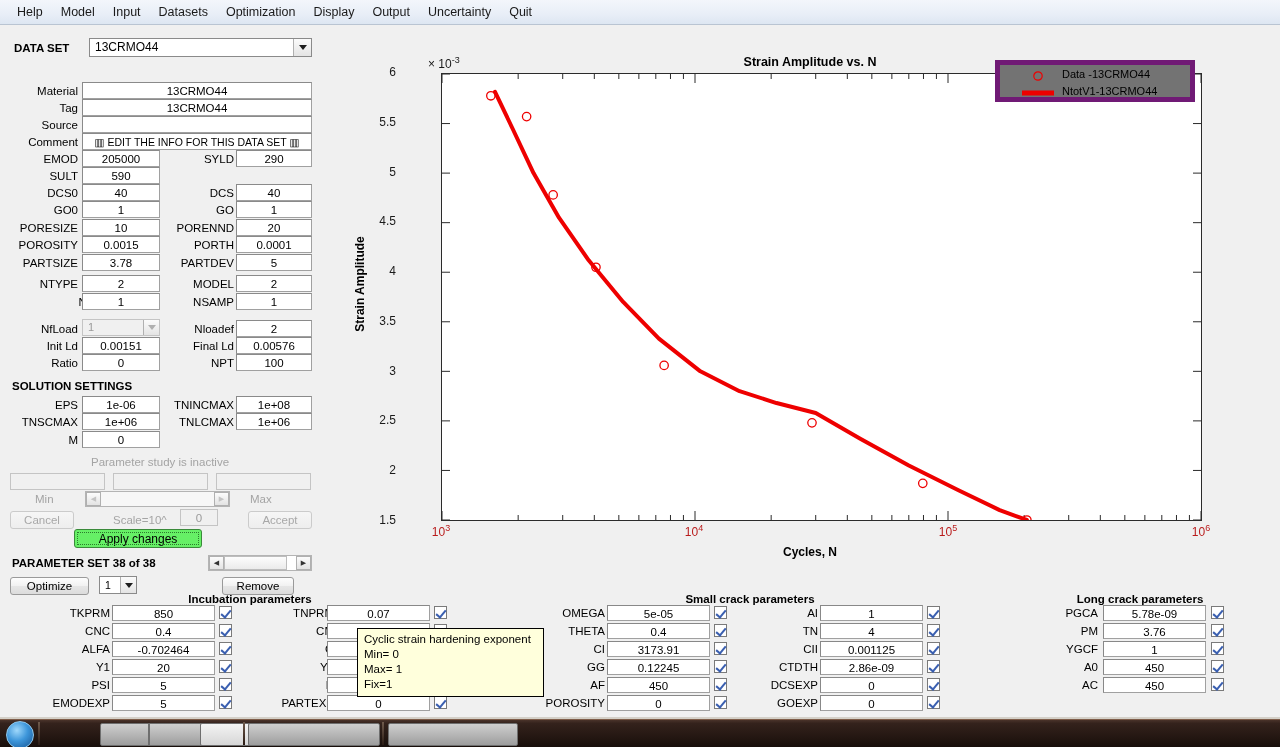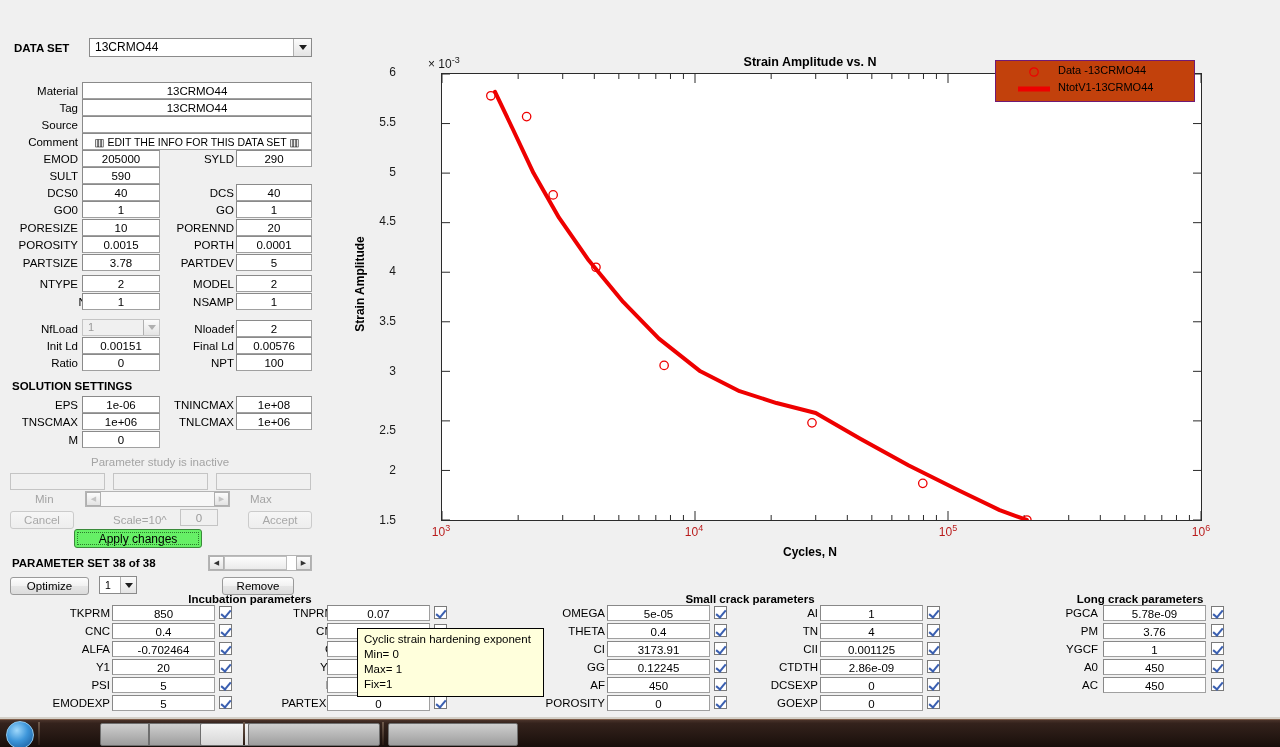--- a/index.html
+++ b/index.html
@@ -206,22 +206,22 @@
     top: 496px;
     font-size: 12px; color: #b91c1c;
     transform: translateX(-50%);
     white-space: nowrap;
   }
   .xtick-lbl sup { font-size: 9px; }
   #legend-box {
     position: absolute;
     left: 655px; top: 33px;
     width: 200px; height: 42px;
-    background: #c2410c;
-    border: 1px solid #701a75;
+    background: #737373;
+    border: 5px solid #701a75;
     box-sizing: border-box;
     font-size: 11px;
     color: #000;
   }
   .lg-row { position: absolute; left: 0; width: 200px; height: 18px; }
   .lg-sym { position: absolute; left: 18px; top: 2px; width: 40px; height: 14px; }
   .lg-txt { position: absolute; left: 62px; top: 1px; font-size: 11px; white-space: nowrap;}
 
   
   #bottom {
@@ -311,20 +311,31 @@
   #panel-bg-line {
     position: absolute; left: 0; top: 717px; width: 1280px; height: 2px;
     background: #d4d0c8;
   }
 </style>
 </head>
 <body>
 
 <div id="app">
 
+  <div id="menubar">
+    <div class="menu-item">Help</div>
+    <div class="menu-item">Model</div>
+    <div class="menu-item">Input</div>
+    <div class="menu-item">Datasets</div>
+    <div class="menu-item">Optimization</div>
+    <div class="menu-item">Display</div>
+    <div class="menu-item">Output</div>
+    <div class="menu-item">Uncertainty</div>
+    <div class="menu-item">Quit</div>
+  </div>
 
   <div id="left-panel">
 
     <div class="sec-title" style="left:14px; top:17px;">DATA SET</div>
     <div class="combo" style="left:89px; top:13px; width:223px;">
       <span>13CRMO44</span>
       <span class="arrow"></span>
     </div>
 
     <div class="fld-label" style="left:0px; top:60px; width:78px;">Material</div>
@@ -457,21 +468,21 @@
   </div>
 
   <div id="plot-area">
     <div id="plot-title">Strain Amplitude vs. N</div>
     <div id="expo"><span>× 10</span><sup>-3</sup></div>
     <div id="ylabel">Strain Amplitude</div>
     <div id="xlabel">Cycles, N</div>
 
     <div class="ytick-lbl" style="top:494px;">1.5</div>
     <div class="ytick-lbl" style="top:444px;">2</div>
-    <div class="ytick-lbl" style="top:404px;">2.5</div>
+    <div class="ytick-lbl" style="top:394px;">2.5</div>
     <div class="ytick-lbl" style="top:345px;">3</div>
     <div class="ytick-lbl" style="top:295px;">3.5</div>
     <div class="ytick-lbl" style="top:245px;">4</div>
     <div class="ytick-lbl" style="top:195px;">4.5</div>
     <div class="ytick-lbl" style="top:146px;">5</div>
     <div class="ytick-lbl" style="top:96px;">5.5</div>
     <div class="ytick-lbl" style="top:46px;">6</div>
 
     <div class="xtick-lbl" style="left:101px;"><span>10</span><sup>3</sup></div>
     <div class="xtick-lbl" style="left:354px;"><span>10</span><sup>4</sup></div>

